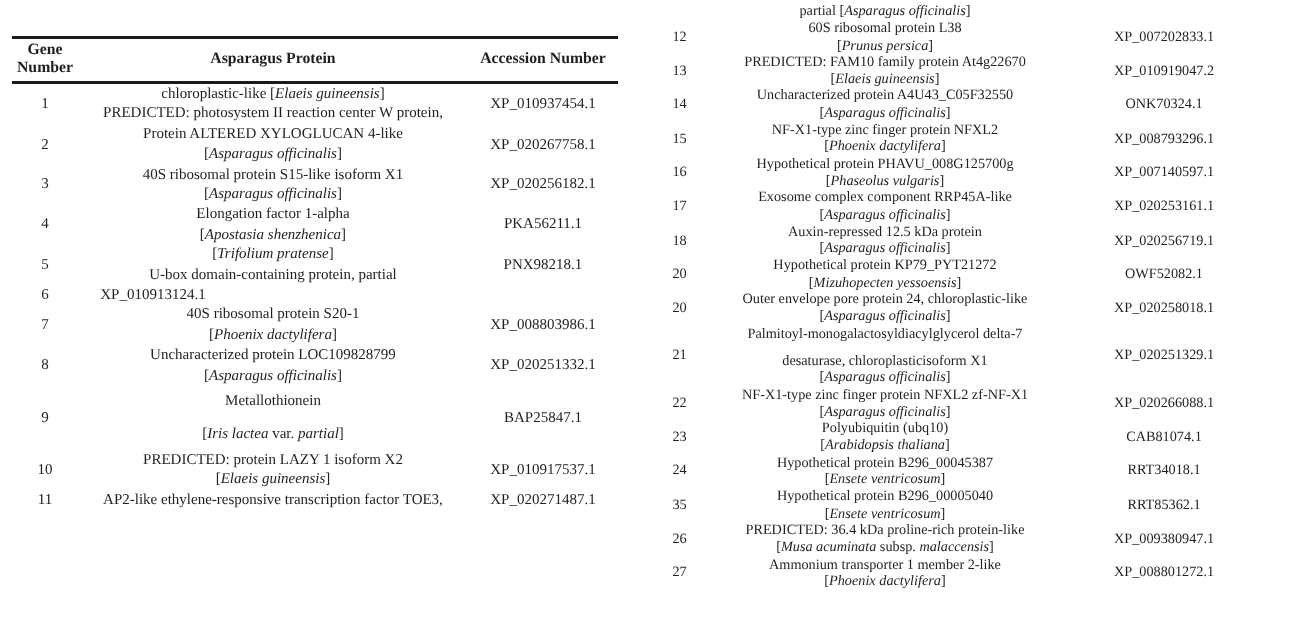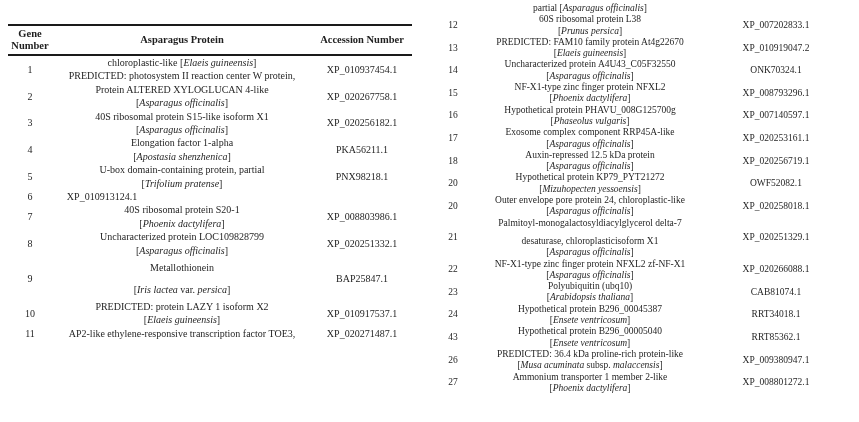--- a/index.html
+++ b/index.html
@@ -97,22 +97,22 @@
           <div class="cell num">4</div>
           <div class="cell protein">
             <div class="pline"><span>Elongation factor 1-alpha</span></div>
             <div class="pline"><span>[</span><span class="it">Apostasia shenzhenica</span><span>]</span></div>
           </div>
           <div class="cell acc">PKA56211.1</div>
         </div>
         <div class="row">
           <div class="cell num">5</div>
           <div class="cell protein">
+            <div class="pline"><span>[</span><span class="it">Trifolium pratense</span><span>]</span></div>
             <div class="pline"><span>U-box domain-containing protein, partial</span></div>
-            <div class="pline"><span>[</span><span class="it">Trifolium pratense</span><span>]</span></div>
           </div>
           <div class="cell acc">PNX98218.1</div>
         </div>
         <div class="row">
           <div class="cell num">6</div>
           <div class="cell acc">XP_010913124.1</div>
         </div>
         <div class="row">
           <div class="cell num">7</div>
           <div class="cell protein">
@@ -126,21 +126,21 @@
           <div class="cell protein">
             <div class="pline"><span>Uncharacterized protein LOC109828799</span></div>
             <div class="pline"><span>[</span><span class="it">Asparagus officinalis</span><span>]</span></div>
           </div>
           <div class="cell acc">XP_020251332.1</div>
         </div>
         <div class="row spread">
           <div class="cell num">9</div>
           <div class="cell protein">
             <div class="pline"><span>Metallothionein</span></div>
-            <div class="pline"><span>[</span><span class="it">Iris lactea</span><span> var. </span><span class="it">persica</span><span>]</span></div>
+            <div class="pline"><span>[</span><span class="it">Iris lactea</span><span> var. </span><span class="it">partial</span><span>]</span></div>
           </div>
           <div class="cell acc">BAP25847.1</div>
         </div>
         <div class="row">
           <div class="cell num">10</div>
           <div class="cell protein">
             <div class="pline"><span>PREDICTED: protein LAZY 1 isoform X2</span></div>
             <div class="pline"><span>[</span><span class="it">Elaeis guineensis</span><span>]</span></div>
           </div>
           <div class="cell acc">XP_010917537.1</div>
@@ -263,21 +263,21 @@
         </div>
         <div class="row">
           <div class="cell num">24</div>
           <div class="cell protein">
             <div class="pline"><span>Hypothetical protein B296_00045387</span></div>
             <div class="pline"><span>[</span><span class="it">Ensete ventricosum</span><span>]</span></div>
           </div>
           <div class="cell acc">RRT34018.1</div>
         </div>
         <div class="row">
-          <div class="cell num">43</div>
+          <div class="cell num">35</div>
           <div class="cell protein">
             <div class="pline"><span>Hypothetical protein B296_00005040</span></div>
             <div class="pline"><span>[</span><span class="it">Ensete ventricosum</span><span>]</span></div>
           </div>
           <div class="cell acc">RRT85362.1</div>
         </div>
         <div class="row">
           <div class="cell num">26</div>
           <div class="cell protein">
             <div class="pline"><span>PREDICTED: 36.4 kDa proline-rich protein-like</span></div>

